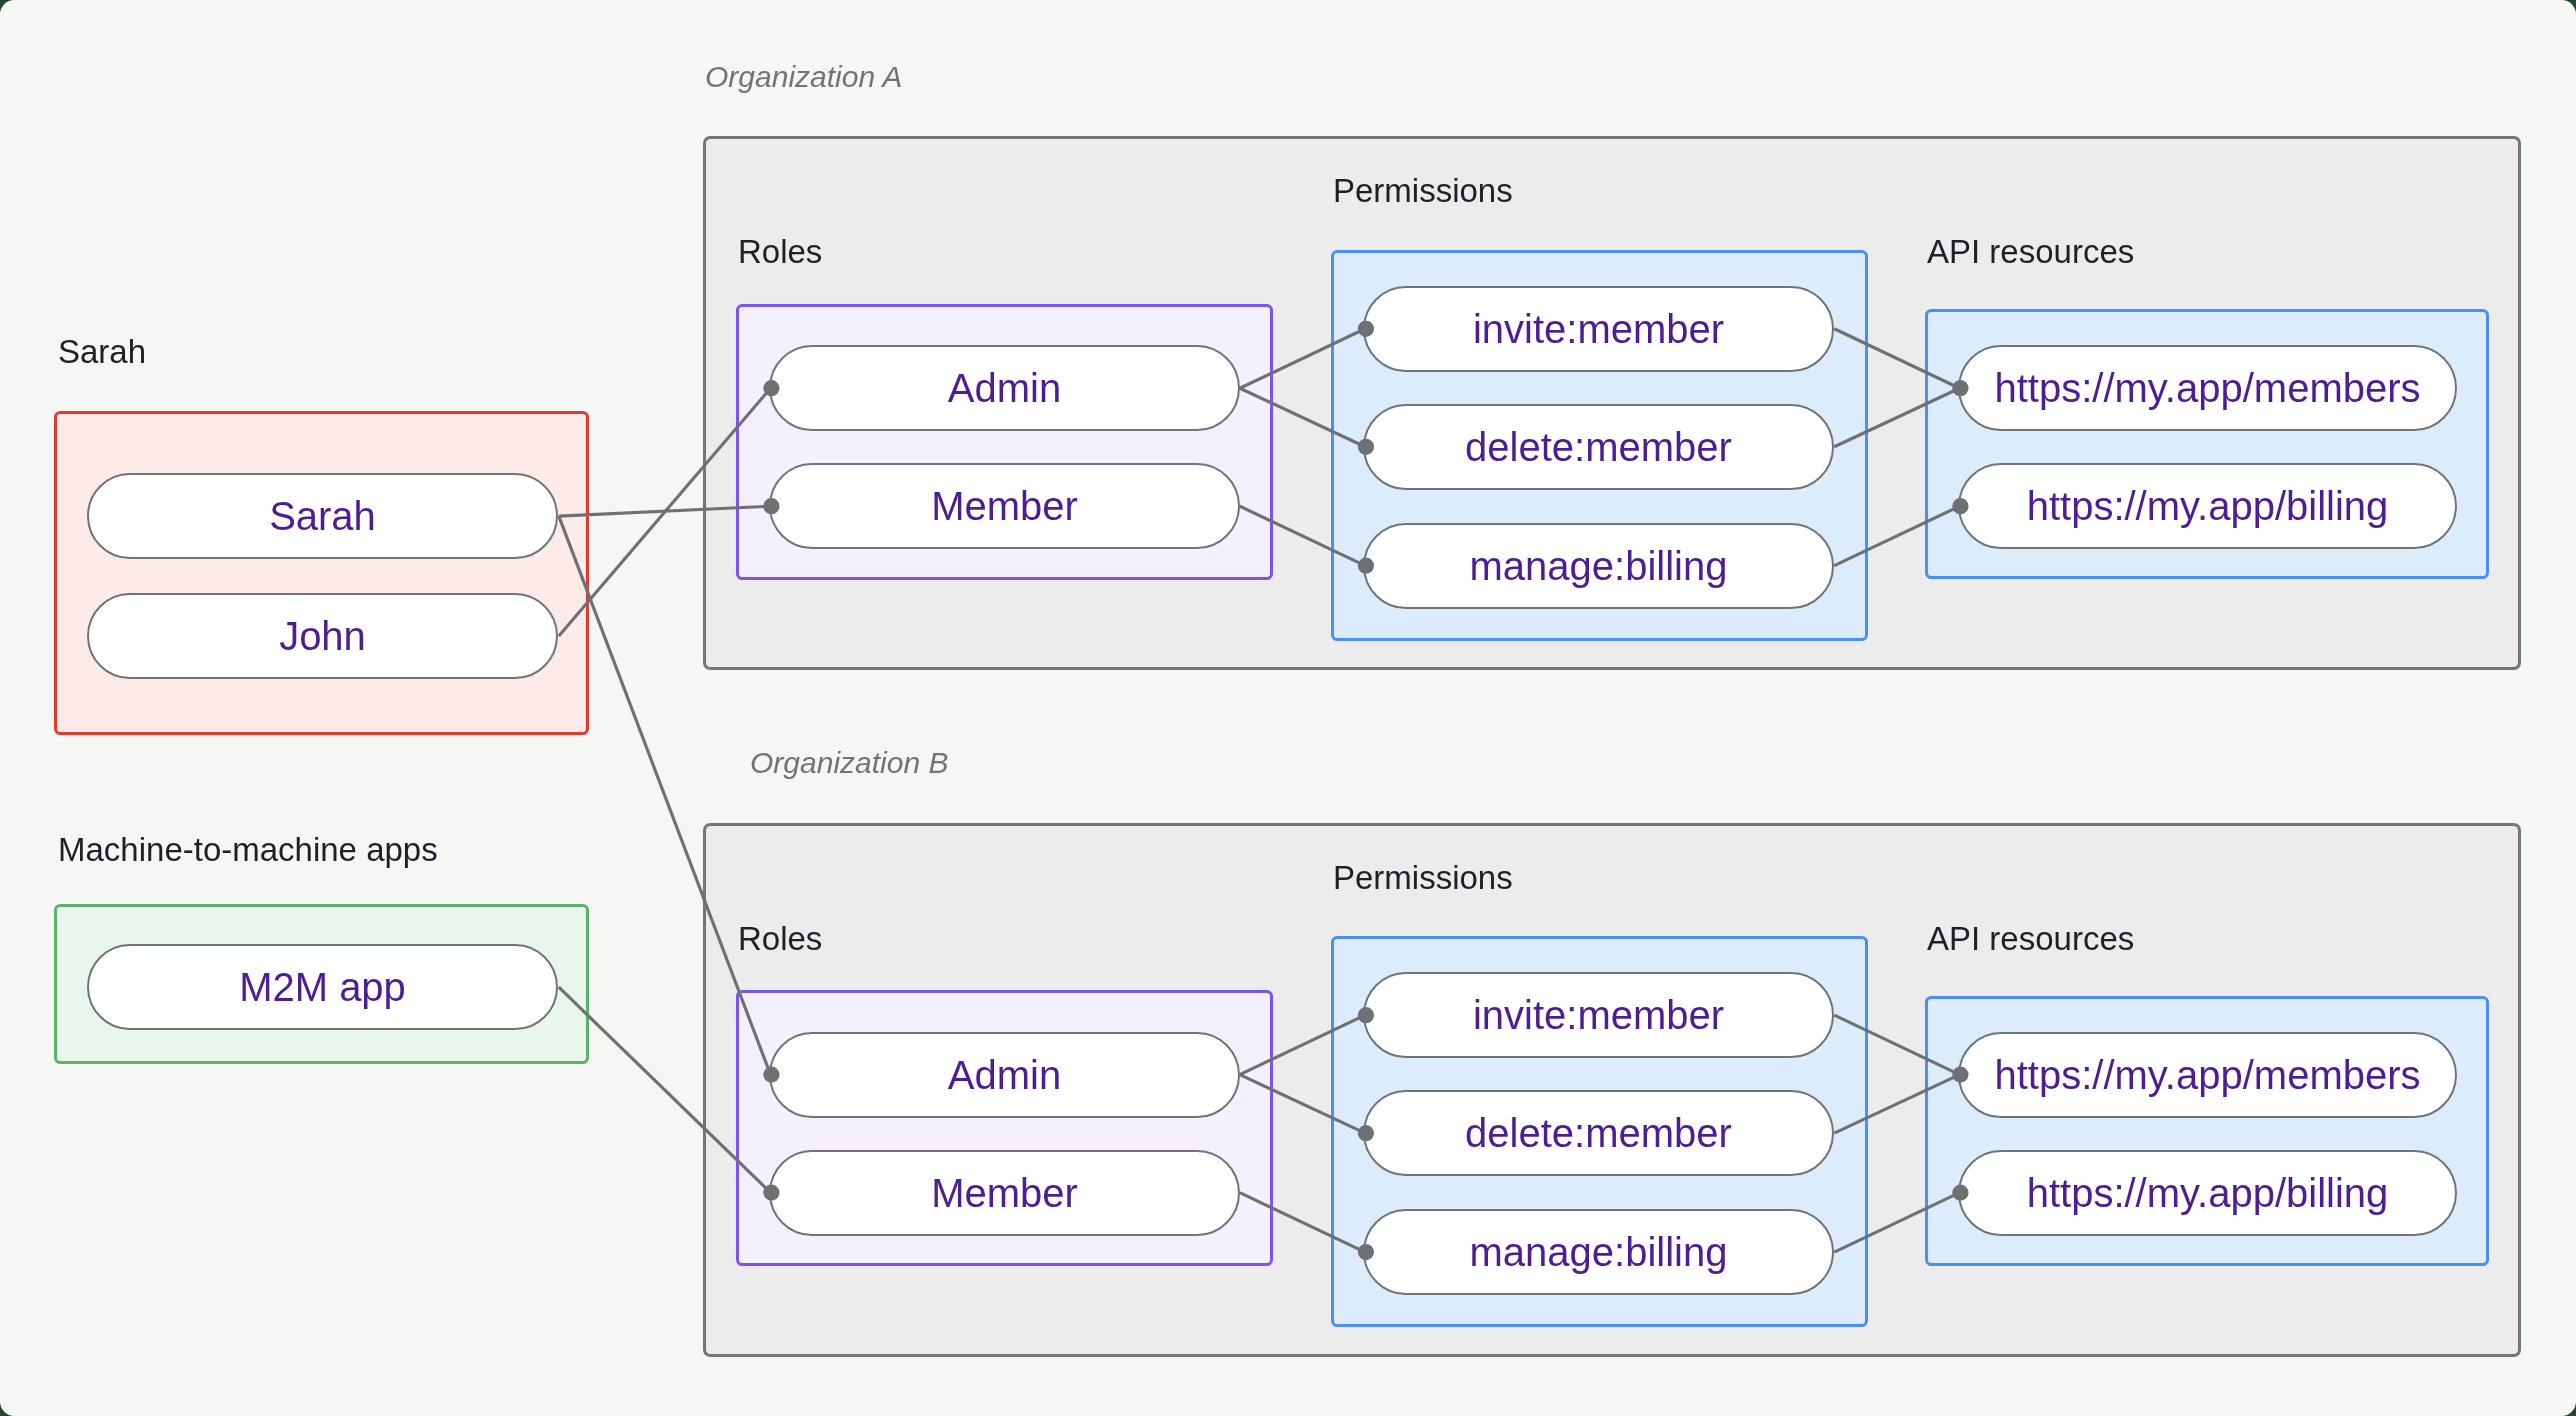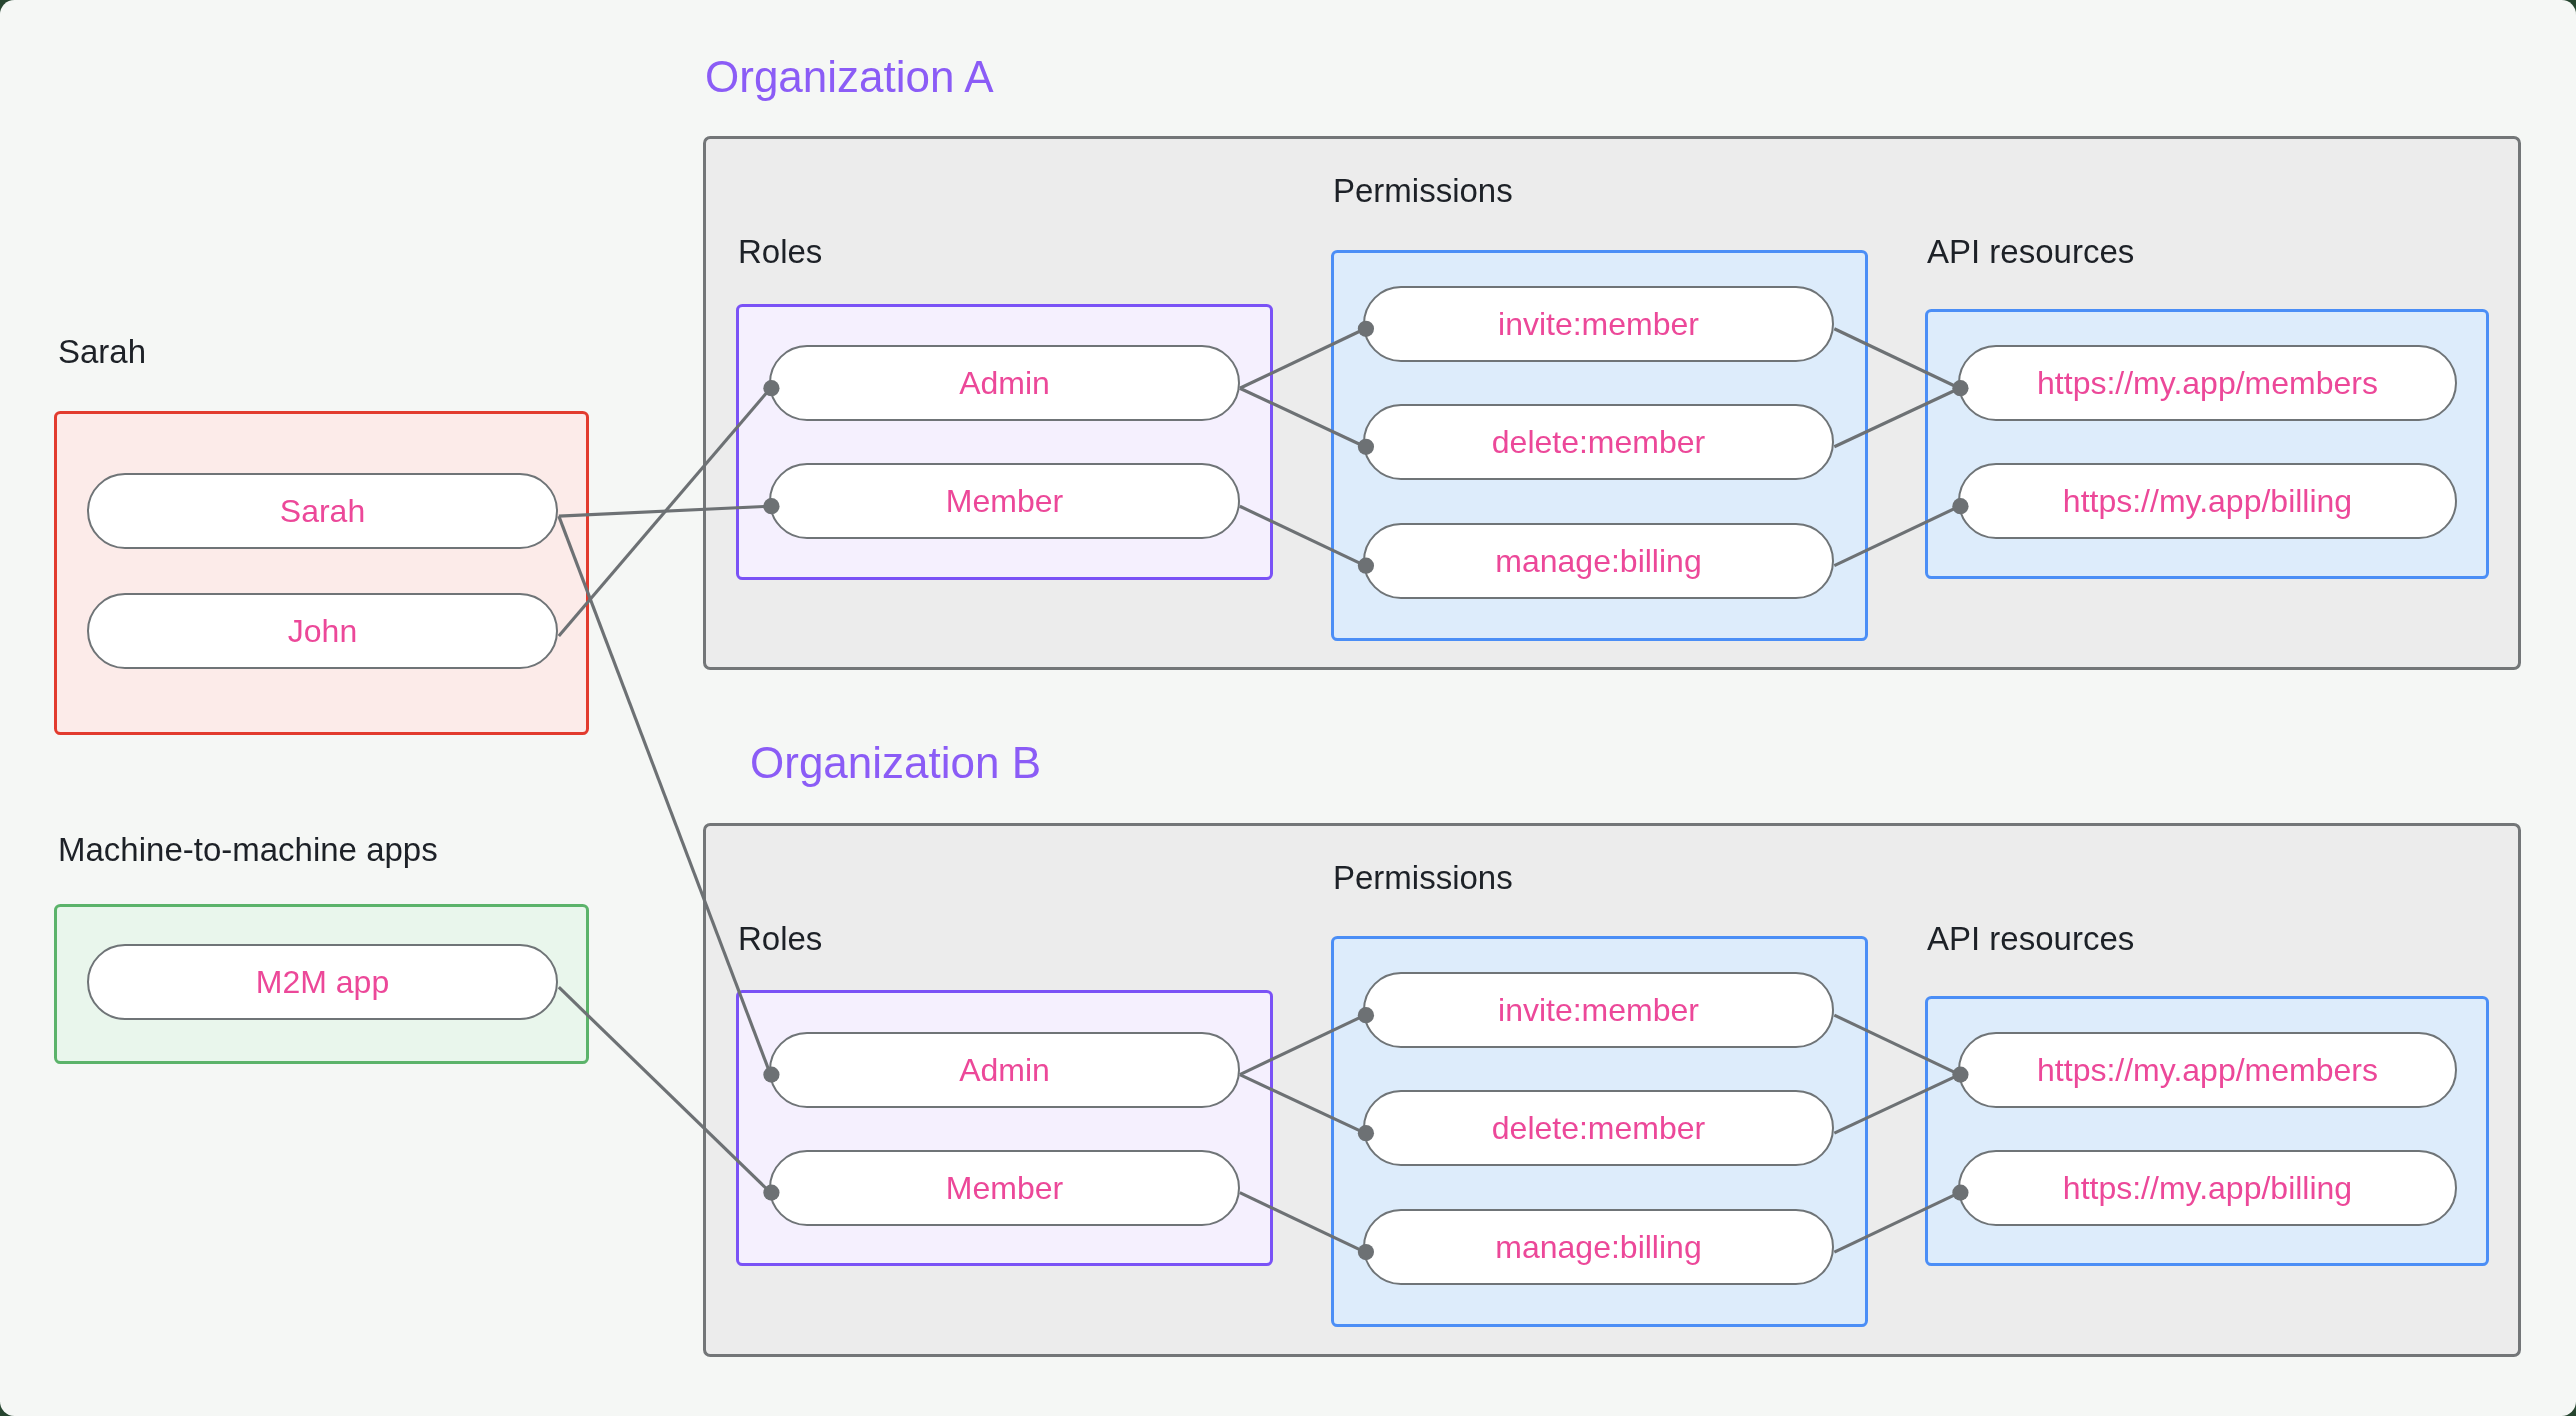--- a/index.html
+++ b/index.html
@@ -20,25 +20,26 @@
   .label {
     position: absolute;
     font-size: 33px;
     font-weight: 500;
     line-height: 40px;
     color: #1d2127;
     white-space: nowrap;
   }
   .org-title {
     position: absolute;
-    font-size: 44px;
+    font-size: 30px;
     font-weight: 500;
     line-height: 41px;
-    color: #8b5cf6;
+    color: #737373;
     white-space: nowrap;
+    font-style: italic;
   }
   .org-box {
     position: absolute;
     width: 1818px;
     height: 534px;
     background: #ececec;
     border: 3.6px solid #737678;
     border-radius: 7.2px;
     box-sizing: border-box;
   }
@@ -47,30 +48,30 @@
     border-radius: 6.3px;
     box-sizing: border-box;
   }
   .users-box    { left: 54px;  top: 411px;  width: 535px; height: 324px; background: #fcebe9; border: 3.6px solid #e23b2e; }
   .m2m-box      { left: 54px;  top: 904px; width: 535px; height: 160px; background: #e9f6ec; border: 3.6px solid #5bb36a; }
   .roles-box    { width: 537px; height: 276px; background: #f5f0fe; border: 3.6px solid #7a52f6; }
   .perms-box    { width: 537px; height: 391px; background: #ddecfb; border: 3.6px solid #4b8ef6; }
   .api-box      { width: 564px; height: 270px; background: #ddecfb; border: 3.6px solid #4b8ef6; }
   .pill {
     position: absolute;
-    height: 76px;
+    height: 86px;
     background: #ffffff;
     border: 2.7px solid #6f7477;
     border-radius: 43px;
     box-sizing: border-box;
     display: flex;
     align-items: center;
     justify-content: center;
-    font-size: 32px;
-    color: #ec4899;
+    font-size: 40px;
+    color: #4c1d95;
     white-space: nowrap;
   }
   .pill-w  { width: 471px; }
   .pill-ww { width: 499px; }
   .edges {
     position: absolute;
     left: 0; top: 0;
     width: 2576px;
     height: 1416px;
     pointer-events: none;

